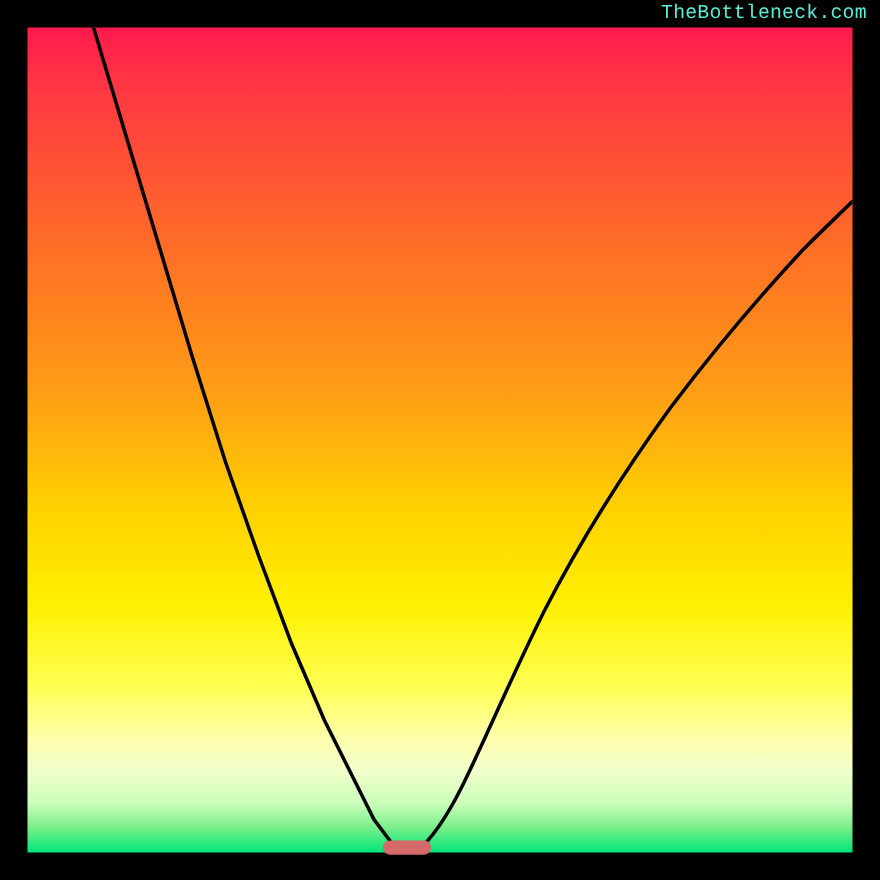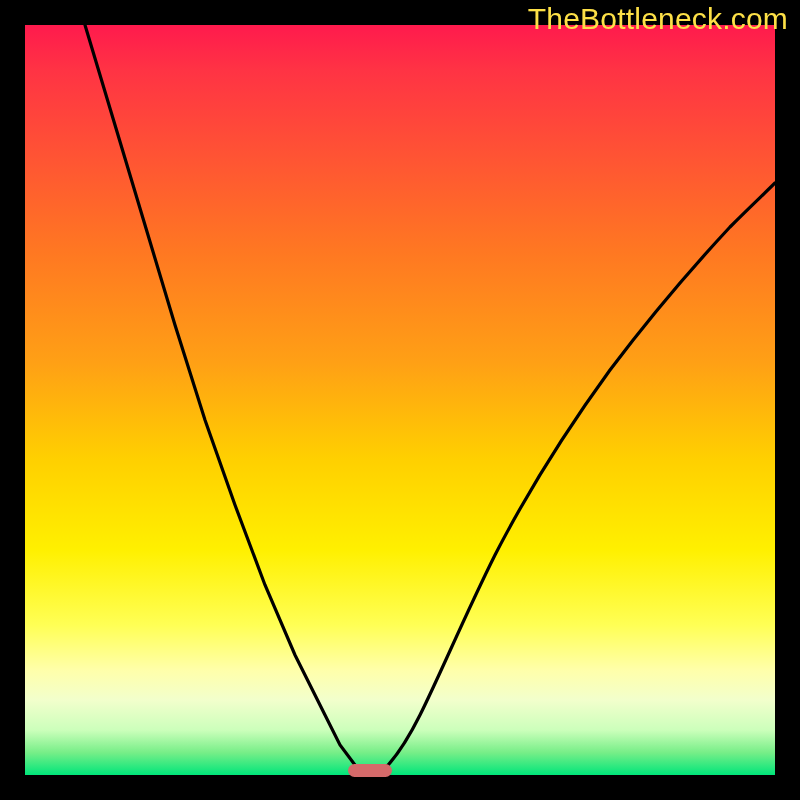--- a/index.html
+++ b/index.html
@@ -31,25 +31,26 @@
       #f2ffcc 90%,
       #ccffbb 94%,
       #77ee88 97%,
       #00e57a 100%
     );
   }
   .watermark {
     position: absolute;
     top: 2px;
     right: 12px;
-    color: #fde047;
-    font-size: 30px;
+    color: #5eead4;
+    font-size: 18px;
     font-weight: 500;
     letter-spacing: 0.2px;
     z-index: 10;
+    font-family: Liberation Mono, monospace;
   }
   svg.curve {
     position: absolute;
     left: 0;
     top: 0;
     width: 750px;
     height: 750px;
   }
   .marker {
     position: absolute;

